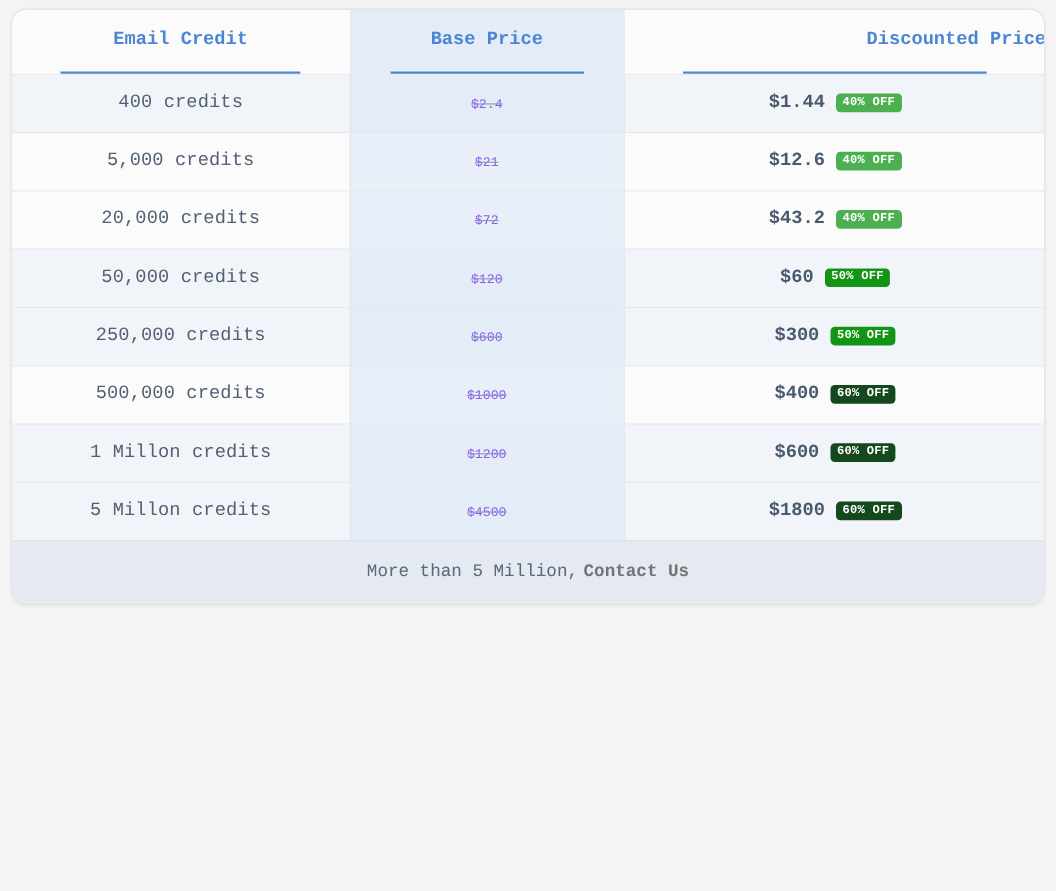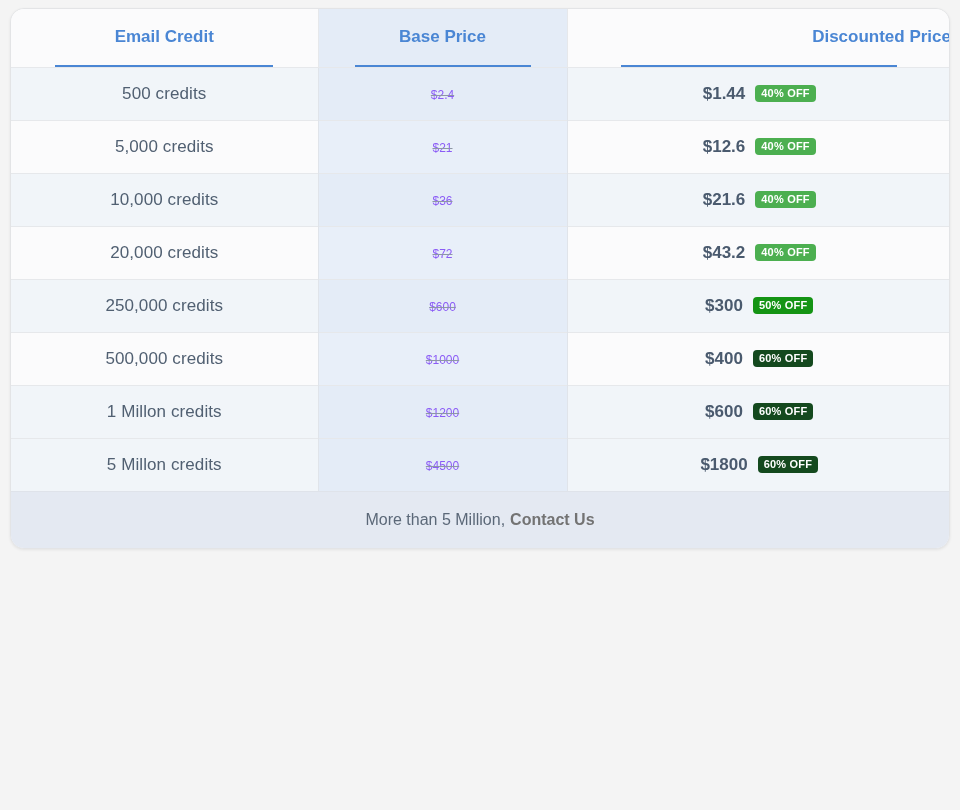--- a/index.html
+++ b/index.html
@@ -11,20 +11,21 @@
     font-family: "Liberation Sans", sans-serif;
     -webkit-font-smoothing: antialiased;
   }
 
   .page {
     width: 960px;
     height: 731px;
     position: relative;
     background: #f4f4f4;
     padding: 8px 10px 0 10px;
+    font-family: Liberation Mono, monospace;
   }
 
   .pricing-card {
     width: 940px;
     background: #fbfbfc;
     border: 1px solid #e3e4e6;
     border-radius: 14px;
     overflow: hidden;
     box-shadow: 0 1px 3px rgba(0,0,0,0.07);
   }
@@ -170,56 +171,56 @@
           </th>
           <th class="col-discount">
             <span>Discounted Price</span>
             <span class="hdr-underline"></span>
           </th>
         </tr>
       </thead>
 
       <tbody id="pricing-body">
           <tr class="row-odd">
-            <td class="cell-credit"><span class="credit-label">500 credits</span></td>
+            <td class="cell-credit"><span class="credit-label">400 credits</span></td>
             <td class="cell-base"><span class="base-price">$2.4</span></td>
             <td class="cell-discount">
               <div class="discount-wrap">
                 <span class="discount-price">$1.44</span>
                 <span class="badge tier-40">40% OFF</span>
               </div>
             </td>
           </tr>
           <tr class="row-even">
             <td class="cell-credit"><span class="credit-label">5,000 credits</span></td>
             <td class="cell-base"><span class="base-price">$21</span></td>
             <td class="cell-discount">
               <div class="discount-wrap">
                 <span class="discount-price">$12.6</span>
                 <span class="badge tier-40">40% OFF</span>
               </div>
             </td>
           </tr>
-          <tr class="row-odd">
-            <td class="cell-credit"><span class="credit-label">10,000 credits</span></td>
-            <td class="cell-base"><span class="base-price">$36</span></td>
-            <td class="cell-discount">
-              <div class="discount-wrap">
-                <span class="discount-price">$21.6</span>
-                <span class="badge tier-40">40% OFF</span>
-              </div>
-            </td>
-          </tr>
           <tr class="row-even">
             <td class="cell-credit"><span class="credit-label">20,000 credits</span></td>
             <td class="cell-base"><span class="base-price">$72</span></td>
             <td class="cell-discount">
               <div class="discount-wrap">
                 <span class="discount-price">$43.2</span>
                 <span class="badge tier-40">40% OFF</span>
+              </div>
+            </td>
+          </tr>
+          <tr class="row-odd">
+            <td class="cell-credit"><span class="credit-label">50,000 credits</span></td>
+            <td class="cell-base"><span class="base-price">$120</span></td>
+            <td class="cell-discount">
+              <div class="discount-wrap">
+                <span class="discount-price">$60</span>
+                <span class="badge tier-50">50% OFF</span>
               </div>
             </td>
           </tr>
           <tr class="row-odd">
             <td class="cell-credit"><span class="credit-label">250,000 credits</span></td>
             <td class="cell-base"><span class="base-price">$600</span></td>
             <td class="cell-discount">
               <div class="discount-wrap">
                 <span class="discount-price">$300</span>
                 <span class="badge tier-50">50% OFF</span>

